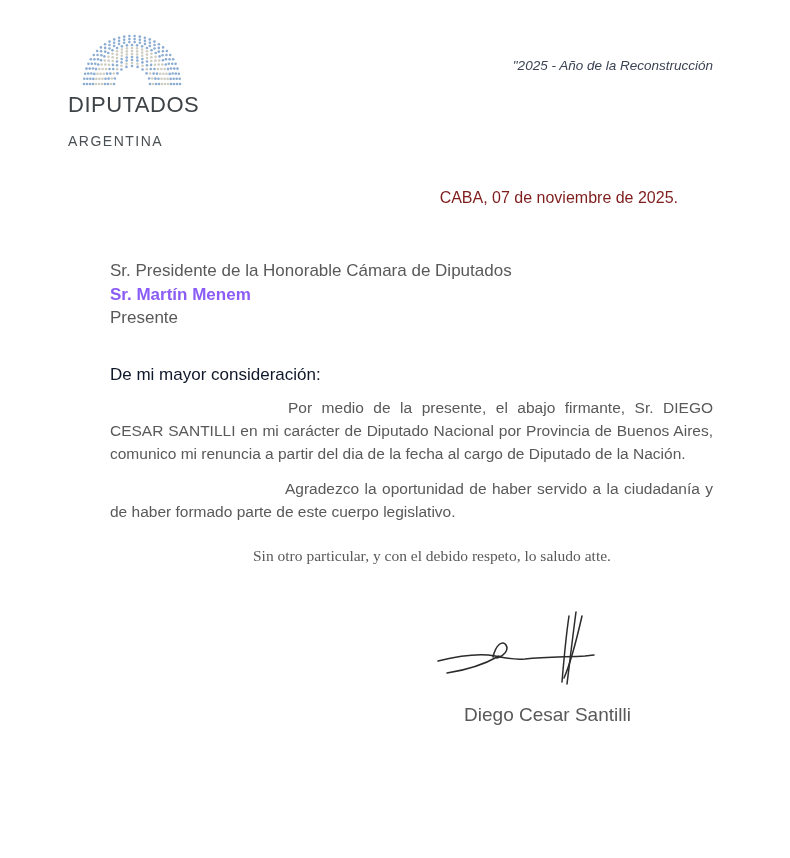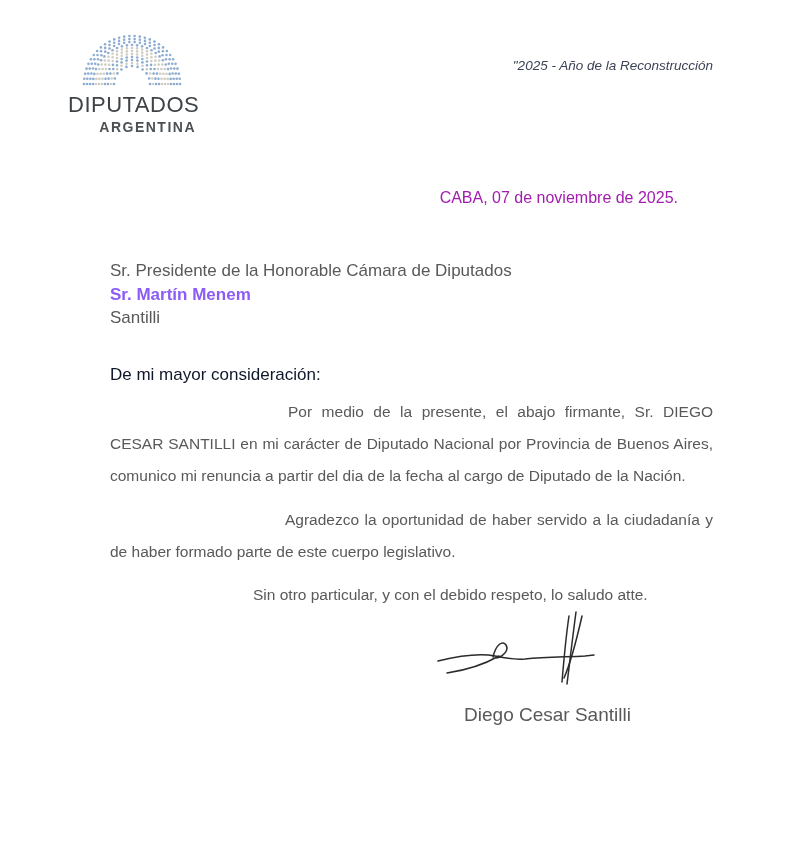--- a/index.html
+++ b/index.html
@@ -4,62 +4,62 @@
 <style>
   html,body{margin:0;padding:0;background:#ffffff;}
   .page{
     position:relative;
     width:790px;height:858px;
     background:#ffffff;
     font-family:"Liberation Sans","DejaVu Sans",sans-serif;
     overflow:hidden;
   }
   
-  .logo{position:absolute;left:68px;top:30px;width:128px;text-align:right;}
+  .logo{position:absolute;left:68px;top:30px;width:128px;text-align:left;}
   .logo svg{display:block;margin:0 auto;}
   .org-name{
     margin-top:6px;
     font-size:22px;letter-spacing:0.5px;
     color:#3e4347;font-weight:400;
     white-space:nowrap;
   }
   .org-sub{
-    margin-top:1px;
+    margin-top:15px;
     font-size:14px;letter-spacing:1.5px;
-    color:#4b5054;font-weight:700;
+    color:#4b5054;font-weight:400;
     white-space:nowrap;
   }
   .motto{
     position:absolute;top:57px;right:77px;
     text-align:right;font-style:italic;
     font-size:13.5px;line-height:18px;
     color:#3b4254;font-weight:500;
   }
   
   .date{
     position:absolute;top:189px;right:112px;
-    font-size:16px;color:#a21caf;
+    font-size:16px;color:#7f1d1d;
   }
   .address{
     position:absolute;left:110px;top:259px;
     font-size:17px;line-height:23.5px;color:#595959;
   }
   .address .bold{font-weight:bold;color:#8b5cf6;}
   .salutation{
     position:absolute;left:110px;top:365px;
     font-size:17px;color:#0f172a;
   }
   .body-text{
     position:absolute;left:110px;top:396px;width:603px;
-    font-size:15.5px;line-height:32px;color:#595959;
+    font-size:15.5px;line-height:23px;color:#595959;
   }
   .body-text p{margin:0;text-align:justify;}
   .body-text p.p1{text-indent:178px;}
   .body-text p.p2{text-indent:175px;margin-top:12px;}
-  .body-text p.p3{text-indent:143px;margin-top:11px;text-align:left;}
+  .body-text p.p3{text-indent:143px;margin-top:21px;text-align:left;font-family:Liberation Serif, serif;}
   
   .signature{position:absolute;left:433px;top:598px;}
   .signer{
     position:absolute;left:440px;top:704px;width:215px;
     text-align:center;font-size:19px;color:#595959;
   }
 </style>
 </head>
 <body>
 
@@ -302,21 +302,21 @@
 
   <div class="motto">
     <div>"2025 - Año de la Reconstrucción</div>
   </div>
 
   <div class="date">CABA, 07 de noviembre de 2025.</div>
 
   <div class="address">
     <div>Sr. Presidente de la Honorable Cámara de Diputados</div>
     <div class="bold">Sr. Martín Menem</div>
-    <div>Santilli</div>
+    <div>Presente</div>
   </div>
 
   <div class="salutation">De mi mayor consideración:</div>
 
   <div class="body-text">
     <p class="p1">Por medio de la presente, el abajo firmante, Sr. DIEGO CESAR SANTILLI en mi carácter de Diputado Nacional por Provincia de Buenos Aires, comunico mi renuncia a partir del dia de la fecha al cargo de Diputado de la Nación.</p>
     <p class="p2">Agradezco la oportunidad de haber servido a la ciudadanía y de haber formado parte de este cuerpo legislativo.</p>
     <p class="p3">Sin otro particular, y con el debido respeto, lo saludo atte.</p>
   </div>
 

